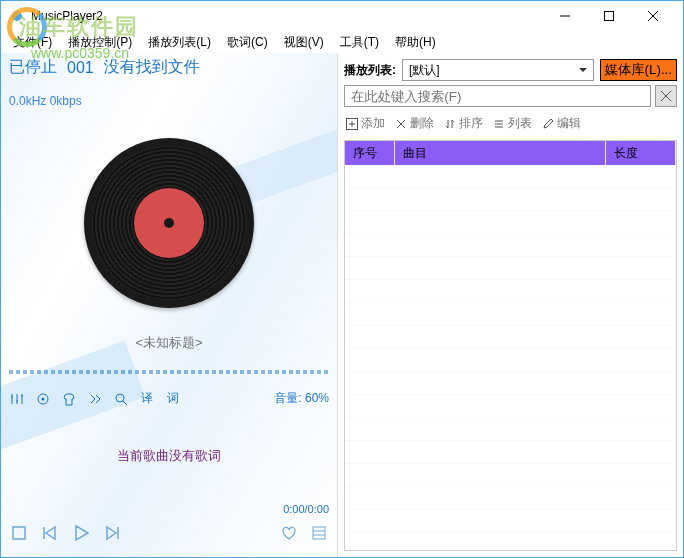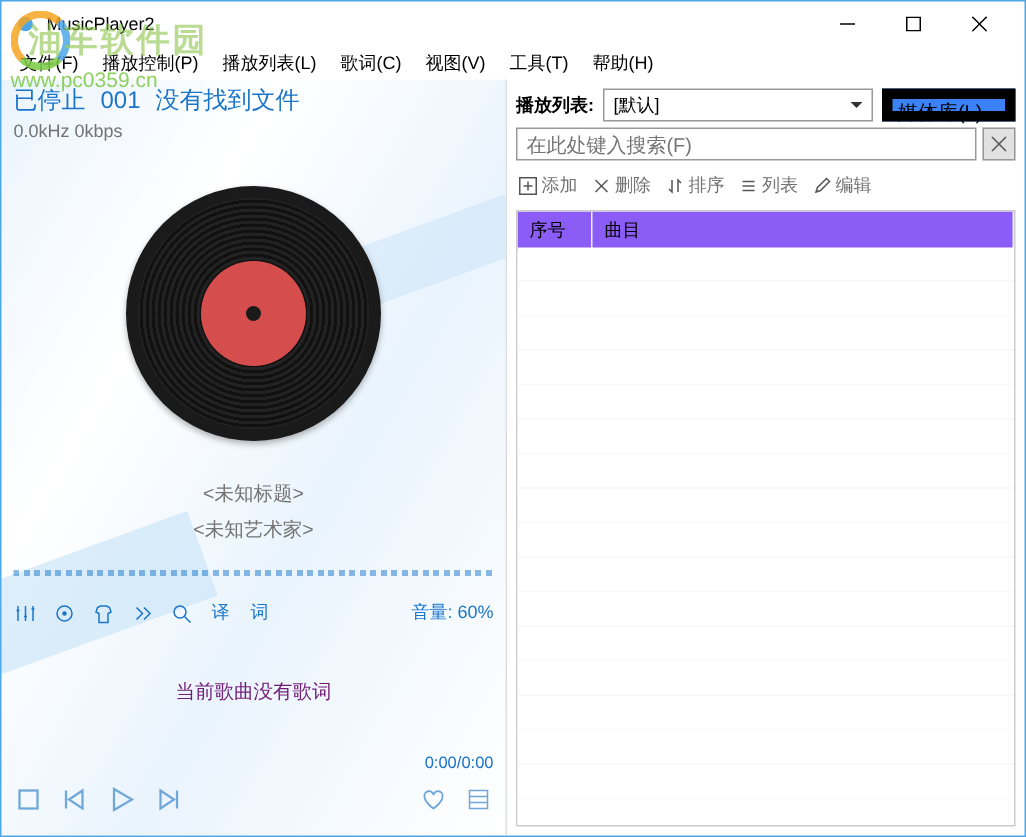--- a/index.html
+++ b/index.html
@@ -14,21 +14,21 @@
 .content { display: flex; height: calc(100% - 52px); }
 .leftpane { width: 336px; position: relative; padding: 4px 8px; display: flex; flex-direction: column; overflow: hidden; }
 .leftbg { position: absolute; inset: 0; background: linear-gradient(120deg, #eaf4fd 0%, #fff 30%, #eaf4fd 60%, #fff 100%); z-index: -1; }
 .leftbg::before, .leftbg::after { content: ''; position: absolute; background: #c7e2f7; transform: rotate(-20deg); }
 .leftbg::before { width: 200px; height: 60px; top: 320px; left: -60px; opacity: .6; }
 .leftbg::after { width: 260px; height: 40px; top: 80px; left: 200px; opacity: .5; }
 .statusline { font-size: 16px; color: #1a75c9; display: flex; gap: 10px; align-items: center; }
 .statusline .stopped { color: #1a75c9; }
 .statusline .idx { color: #1a75c9; }
 .statusline .msg { color: #1a75c9; }
-.bitrateline { font-size: 12px; color: #737373; margin-top: 2px; }
+.bitrateline { font-size: 12px; color: #3b82f6; margin-top: 16px; }
 .albumart { margin: 30px auto 10px; width: 170px; height: 170px; position: relative; }
 .vinyl { width: 170px; height: 170px; border-radius: 50%; background: #1a1a1a; position: relative; box-shadow: 0 2px 4px rgba(0,0,0,.3); }
 .vinyl::before { content: ''; position: absolute; inset: 8px; border-radius: 50%; background: repeating-radial-gradient(circle, #222 0, #222 2px, #111 2px, #111 4px); }
 .vinyl .label { position: absolute; top: 50%; left: 50%; width: 70px; height: 70px; transform: translate(-50%, -50%); border-radius: 50%; background: #d64d4d; }
 .vinyl .label::after { content: ''; position: absolute; top: 50%; left: 50%; width: 10px; height: 10px; transform: translate(-50%, -50%); border-radius: 50%; background: #1a1a1a; }
 .trackinfo { text-align: center; color: #737373; font-size: 13px; margin-top: 10px; }
 .trackinfo div { margin: 6px 0; }
 .divider { height: 4px; margin: 12px 0; background: repeating-linear-gradient(90deg, #1a75c9 0 4px, transparent 4px 7px); opacity: .5; }
 .toolrow { display: flex; align-items: center; gap: 10px; font-size: 12px; color: #1a75c9; padding: 4px 0; }
 .toolrow .spacer { flex: 1; }
@@ -36,36 +36,36 @@
 .lyricarea { flex: 1; display: flex; align-items: center; justify-content: center; color: #701a75; font-size: 13px; }
 .progressrow { display: flex; justify-content: flex-end; font-size: 11px; color: #1a75c9; padding: 2px 0; }
 .controls { display: flex; align-items: center; gap: 14px; padding: 6px 2px 10px; color: #6fa8d8; }
 .controls .spacer { flex: 1; }
 .ctrlbtn { cursor: pointer; display: flex; align-items: center; }
 .rightpane { flex: 1; border-left: 1px solid #ddd; padding: 6px; display: flex; flex-direction: column; gap: 4px; font-size: 12px; }
 .toprow { display: flex; align-items: center; gap: 6px; }
 .toprow .lbl { font-weight: bold; }
 .combo { flex: 1; height: 22px; border: 1px solid #999; padding: 2px 20px 2px 6px; background: #fff; position: relative; cursor: pointer; }
 .combo::after { content: ''; position: absolute; right: 6px; top: 8px; border: 4px solid transparent; border-top-color: #333; }
-.libbtn { height: 22px; padding: 0 4px; background: #3b82f6; border: 7px solid #000000; cursor: pointer; }
+.libbtn { height: 22px; padding: 0 4px; background: #f97316; border: 1px solid #000000; cursor: pointer; }
 .searchrow { display: flex; gap: 4px; }
 .searchinput { flex: 1; height: 22px; border: 1px solid #999; padding: 2px 6px; }
 .clearbtn { width: 22px; height: 22px; background: #e1e1e1; border: 1px solid #999; cursor: pointer; display: flex; align-items: center; justify-content: center; }
 .listtoolbar { display: flex; gap: 10px; padding: 4px 2px; color: #737373; }
 .listtoolbar .tbitem { display: flex; align-items: center; gap: 3px; cursor: pointer; }
 .track-table { flex: 1; border: 1px solid #ccc; position: relative; overflow: hidden; }
 .thead { display: flex; background: #8b5cf6; border-bottom: 1px solid #ddd; font-size: 12px; }
 .th { padding: 4px 8px; border-right: 1px solid #eee; }
 .th.seq { width: 50px; } .th.track { flex: 1; } .th.len { width: 70px; }
 .tbody-rows { position: absolute; top: 24px; left: 0; right: 0; bottom: 0; background: repeating-linear-gradient(#fff 0 22px, #f9f9f9 22px 23px); }
 .watermark { position: absolute; top: 6px; left: 6px; pointer-events: none; opacity: .85; }
 .watermark .logo { display: flex; align-items: center; gap: 2px; }
 .watermark .ring { width: 40px; height: 40px; border-radius: 50%; border: 5px solid #f5a623; border-right-color: #4ca7e8; border-bottom-color: #7ac943; }
 .watermark .txt { font-size: 22px; font-weight: bold; color: #8bc34a; letter-spacing: 2px; margin-left: -30px; opacity: .7; }
-.watermark .url { font-size: 14px; color: #7ac943; margin-top: -2px; }
+.watermark .url { font-size: 14px; color: #7ac943; margin-top: -2px; margin-left: 24px; }
 svg { display: block; }
 </style>
 </head>
 <body>
 
 <div class="watermark">
   <div class="logo">
     <div class="ring"></div>
     <div class="txt">油车软件园</div>
   </div>
@@ -116,21 +116,20 @@
     <div class="bitrateline">0.0kHz 0kbps</div>
 
     <div class="albumart">
       <div class="vinyl">
           <div class="label"></div>
         </div>
     </div>
 
     <div class="trackinfo">
       <div>&lt;未知标题&gt;</div>
-      <div>&lt;未知艺术家&gt;</div>
     </div>
 
     <div class="divider"></div>
 
     <div class="toolrow">
       <span class="toolicon">
           <svg width="14" height="14">
             <path d="M2 2v10M7 2v10M12 2v10M1 5h2M6 9h2M11 4h2" stroke="#1a75c9" fill="none"></path>
           </svg>
         </span>
@@ -254,17 +253,18 @@
           <svg width="12" height="12">
             <path d="M2 10l1-3 6-6 2 2-6 6z" fill="none" stroke="#555"></path>
           </svg>
           <span>编辑</span>
         </span>
     </div>
     <div class="track-table">
       <div class="thead">
         <div class="th seq">序号</div>
         <div class="th track">曲目</div>
+        <div class="th len">长度</div>
       </div>
       <div class="tbody-rows"></div>
     </div>
   </div>
 </div>
 
 </body></html>

